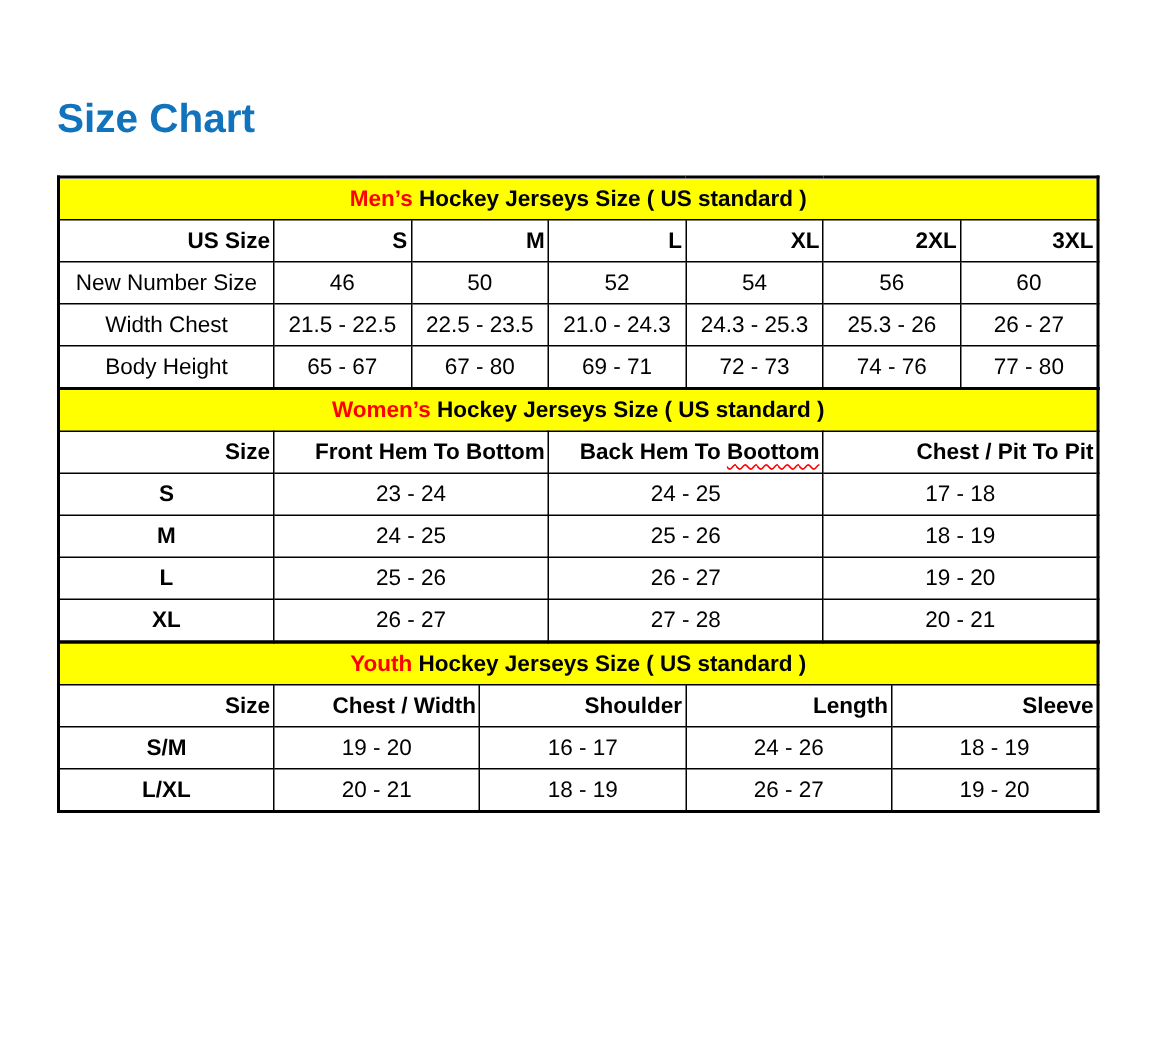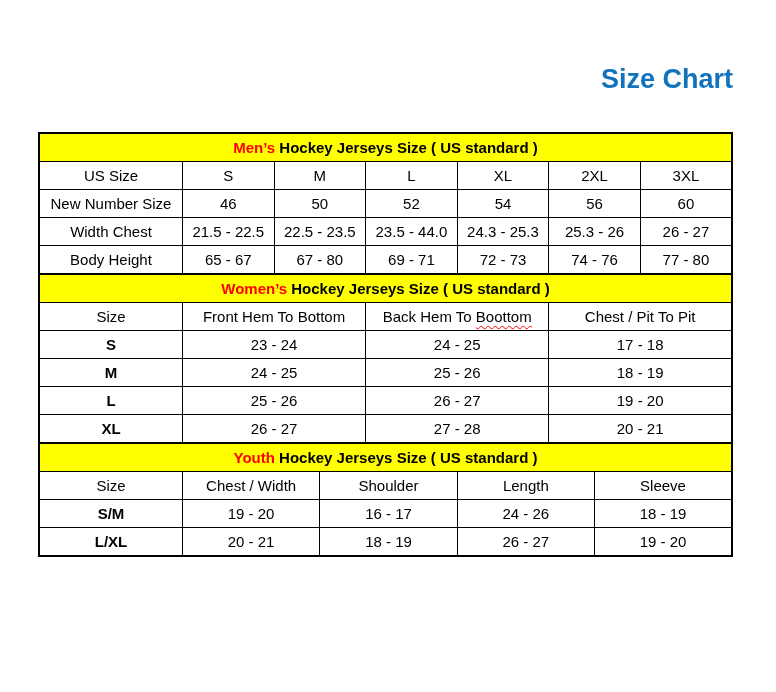--- a/index.html
+++ b/index.html
@@ -14,22 +14,22 @@
     height: 692px;
     overflow: hidden;
   }
   .container {
     width: 695px;
     margin-left: 38px;
   }
   .page-title {
     margin: 0;
     padding-top: 62px;
-    padding-bottom: 36px;
-    text-align: right;
+    padding-bottom: 21px;
+    text-align: left;
     font-size: 27px;
     line-height: 34px;
     font-weight: bold;
     color: var(--title-blue, #1273BD);
     letter-spacing: 0px;
   }
   table.size-table {
     border-collapse: collapse;
     table-layout: fixed;
     width: 100%;
@@ -57,21 +57,22 @@
     border: 1px solid var(--line-black, #000000);
     text-align: center;
     vertical-align: middle;
     font-size: 15px;
     height: 27px;
     padding: 0 2px;
     overflow: hidden;
     white-space: nowrap;
   }
   table.size-table th {
-    font-weight: normal;
+    font-weight: bold;
+    text-align: right;
   }
   table.size-table td.value-cell,
   table.size-table td.row-label {
     font-weight: normal;
   }
   table.size-table td.row-label.bold {
     font-weight: bold;
   }
   .squiggle {
     text-decoration-line: underline;
@@ -116,21 +117,21 @@
             <td class="value-cell">50</td>
             <td class="value-cell">52</td>
             <td class="value-cell">54</td>
             <td class="value-cell">56</td>
             <td class="value-cell">60</td>
           </tr>
           <tr>
             <td class="row-label">Width Chest</td>
             <td class="value-cell">21.5 - 22.5</td>
             <td class="value-cell">22.5 - 23.5</td>
-            <td class="value-cell">23.5 - 44.0</td>
+            <td class="value-cell">21.0 - 24.3</td>
             <td class="value-cell">24.3 - 25.3</td>
             <td class="value-cell">25.3 - 26</td>
             <td class="value-cell">26 - 27</td>
           </tr>
           <tr>
             <td class="row-label">Body Height</td>
             <td class="value-cell">65 - 67</td>
             <td class="value-cell">67 - 80</td>
             <td class="value-cell">69 - 71</td>
             <td class="value-cell">72 - 73</td>

